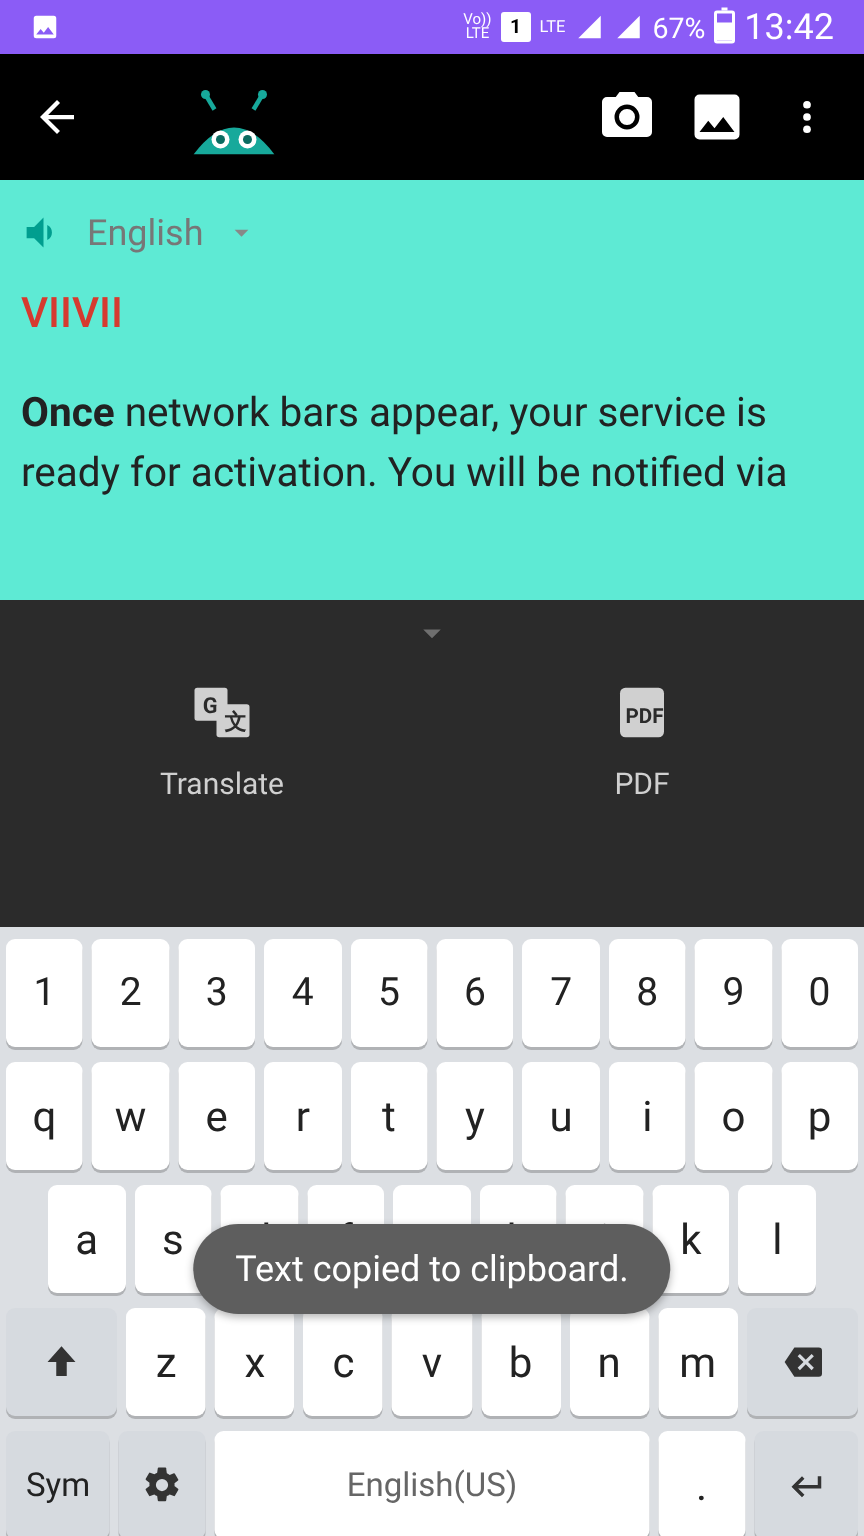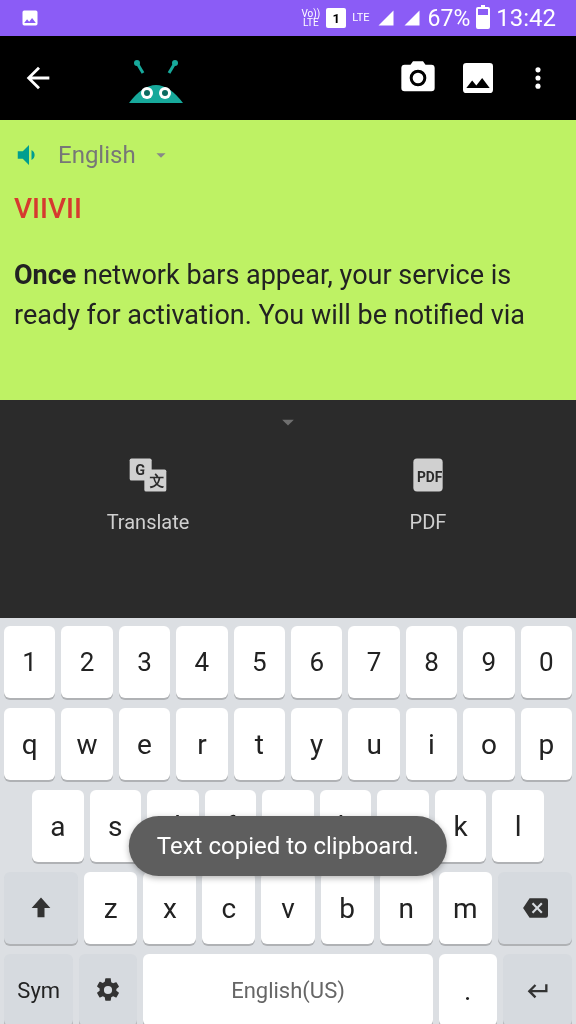--- a/index.html
+++ b/index.html
@@ -17,21 +17,21 @@
   .battery-fill { background: #fff; width: 100%; height: 65%; }
 
   
   .app-bar { height: 84px; background: #000; display: flex; align-items: center; padding: 0 16px; gap: 16px; }
   .app-bar .spacer { flex: 1; }
   .app-bar svg { fill: #fff; }
   .logo-robot { width: 80px; height: 50px; display:flex; align-items:flex-end; justify-content:center; margin-left: 40px; }
   .app-bar .iconbtn { width: 44px; height: 44px; display:flex; align-items:center; justify-content:center; }
 
   
-  .content { background: #bef264; height: 280px; padding: 14px 6px 0 14px; color: #111; }
+  .content { background: #5eead4; height: 280px; padding: 14px 6px 0 14px; color: #111; }
   .lang-row { display:flex; align-items:center; gap: 14px; color:#777; font-size: 24px; padding: 6px 0 14px 0; }
   .speaker { color:#009e8f; }
   .heading { color: #d63a2f; font-size: 28px; font-weight: 500; margin: 8px 0 30px 0; }
   .body-text { font-size: 27px; line-height: 40px; color: #222; }
   .body-text .first-word { font-weight: 700; }
 
   
   .action-panel { background: #2b2b2b; height: 218px; display:flex; flex-direction:column; }
   .panel-chevron { display:flex; justify-content:center; padding: 8px 0 4px 0; }
   .actions-row { display:flex; justify-content: space-around; align-items:flex-end; padding: 10px 8px 0 8px; }
@@ -72,21 +72,21 @@
 LTE</div>
     <div class="status-icon-box">1</div>
     <div class="status-txt" style="font-size:11px;">LTE</div>
     <svg class="signal" width="20" height="18" viewBox="0 0 24 24">
         <path fill="#fff" d="M2 22h20V2L2 22z"></path>
         <path fill="#000" d="M2 22h9V13L2 22z" opacity="0"></path>
       </svg>
     <svg class="signal" width="20" height="18" viewBox="0 0 24 24">
         <path fill="#fff" d="M2 22h20V2L2 22z"></path>
       </svg>
-    <span style="font-size:23px;">67%</span>
+    <span style="font-size:19px;">67%</span>
     <div class="battery">
         <div class="battery-fill"></div>
       </div>
     <span style="font-size:24px;">13:42</span>
   </div>
 </div>
 
 <div class="app-bar">
   <div class="iconbtn">
     <svg width="34" height="34" viewBox="0 0 24 24">

